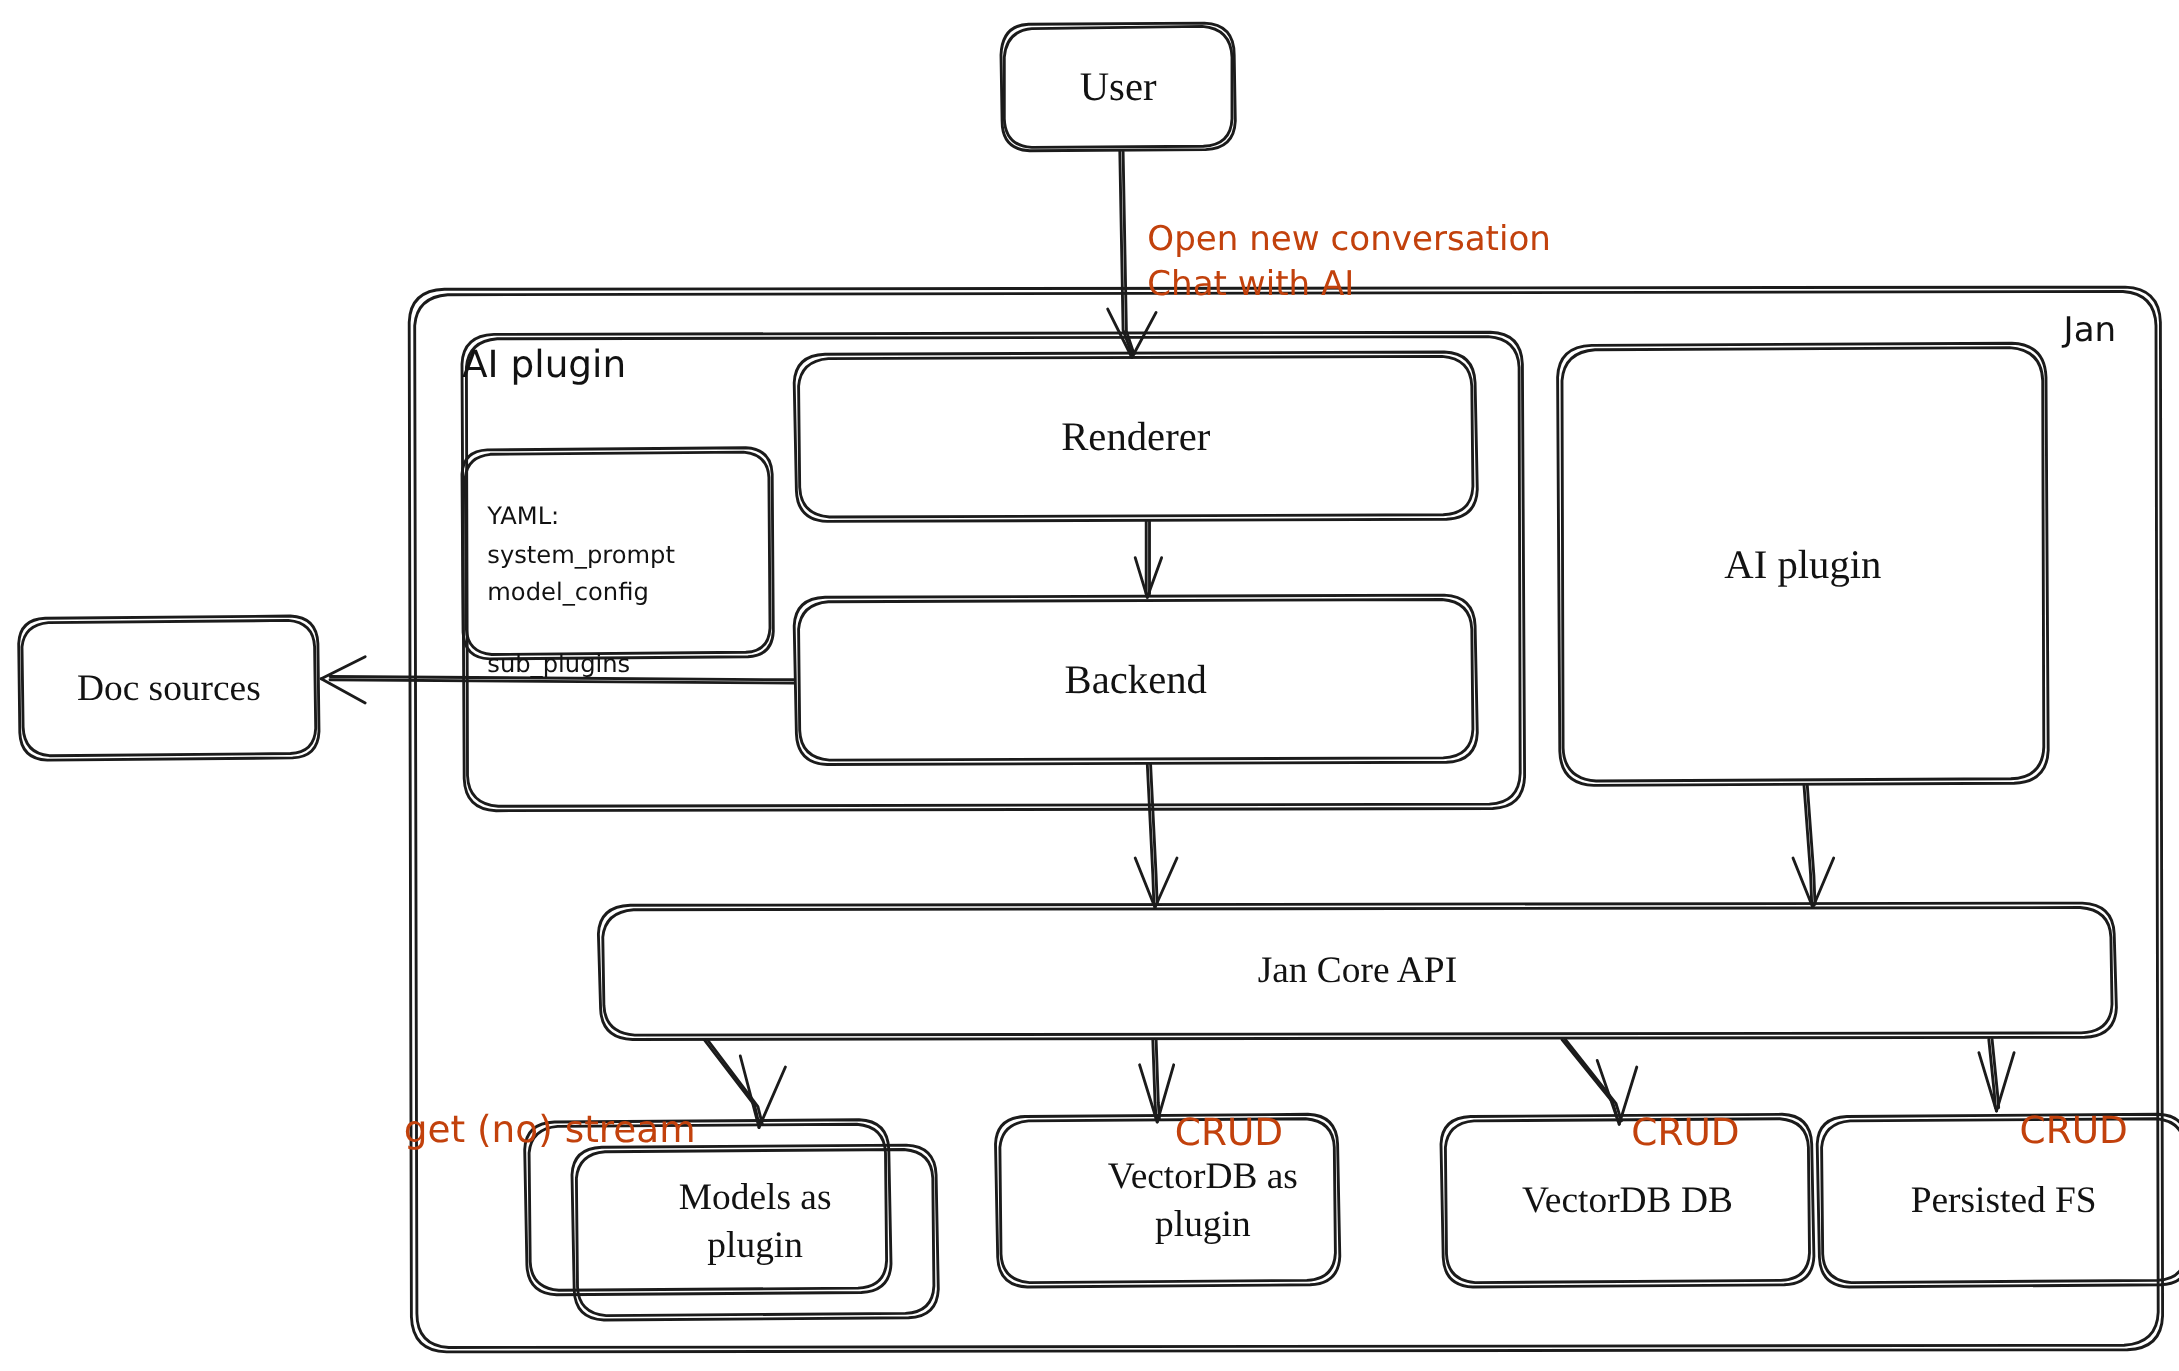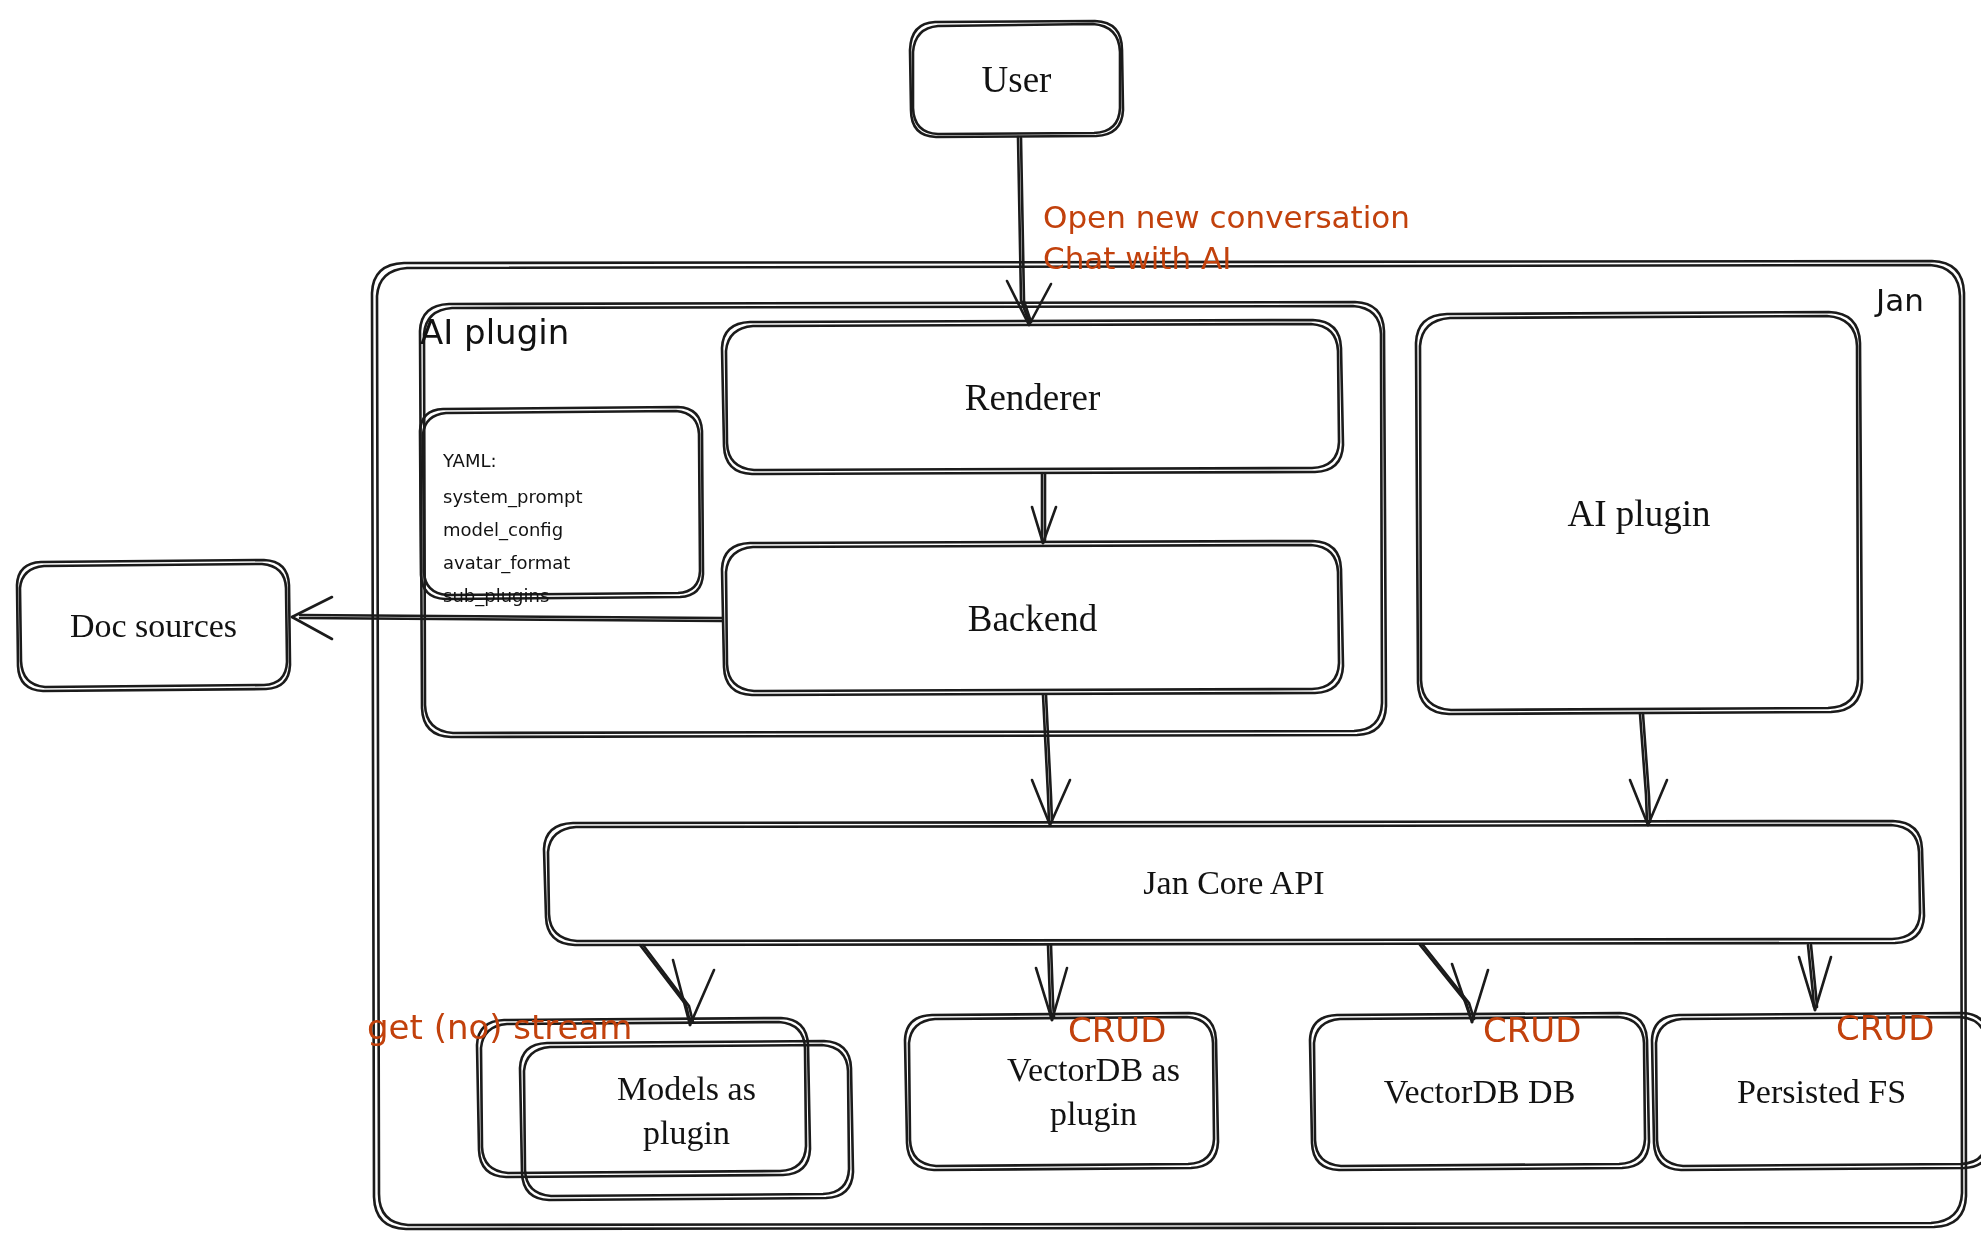--- a/index.html
+++ b/index.html
@@ -50,21 +50,21 @@
     position: absolute;
     color: #121212;
     font-family: "DejaVu Sans", sans-serif;
     line-height: 1.52;
     white-space: pre-line;
     text-align: left;
   }
   .sz-xl  { font-size: 37px; }
   .sz-lg  { font-size: 34px; }
   .sz-md  { font-size: 31px; }
-  .sz-sm  { font-size: 18px; }
+  .sz-sm  { font-size: 22px; }
 </style>
 </head>
 <body>
 
 <div id="canvas">
 
   <svg class="layer" viewBox="0 0 1981 1246" xmlns="http://www.w3.org/2000/svg">
     <g fill="none" stroke="#1b1b1b" stroke-width="2.6" stroke-linecap="round" stroke-linejoin="round">
 
       <g>
@@ -222,23 +222,20 @@
 
   <div class="yaml-text sz-sm" style="left:443px; top:420px;">
     <span>YAML:</span>
   </div>
   <div class="yaml-text sz-sm" style="left:443px; top:456px;">
     <span>system_prompt</span>
   </div>
   <div class="yaml-text sz-sm" style="left:443px; top:489px;">
     <span>model_config</span>
   </div>
-  <div class="yaml-text sz-sm" style="left:443px; top:522px;">
-    <span>avatar_format</span>
-  </div>
   <div class="yaml-text sz-sm" style="left:443px; top:555px;">
     <span>sub_plugins</span>
   </div>
 
   <div class="node-label sz-xl" style="left:722px; top:322px; width:621px; height:152px;">
     <span>Renderer</span>
   </div>
 
   <div class="node-label sz-xl" style="left:722px; top:543px; width:621px; height:152px;">
     <span>Backend</span>

